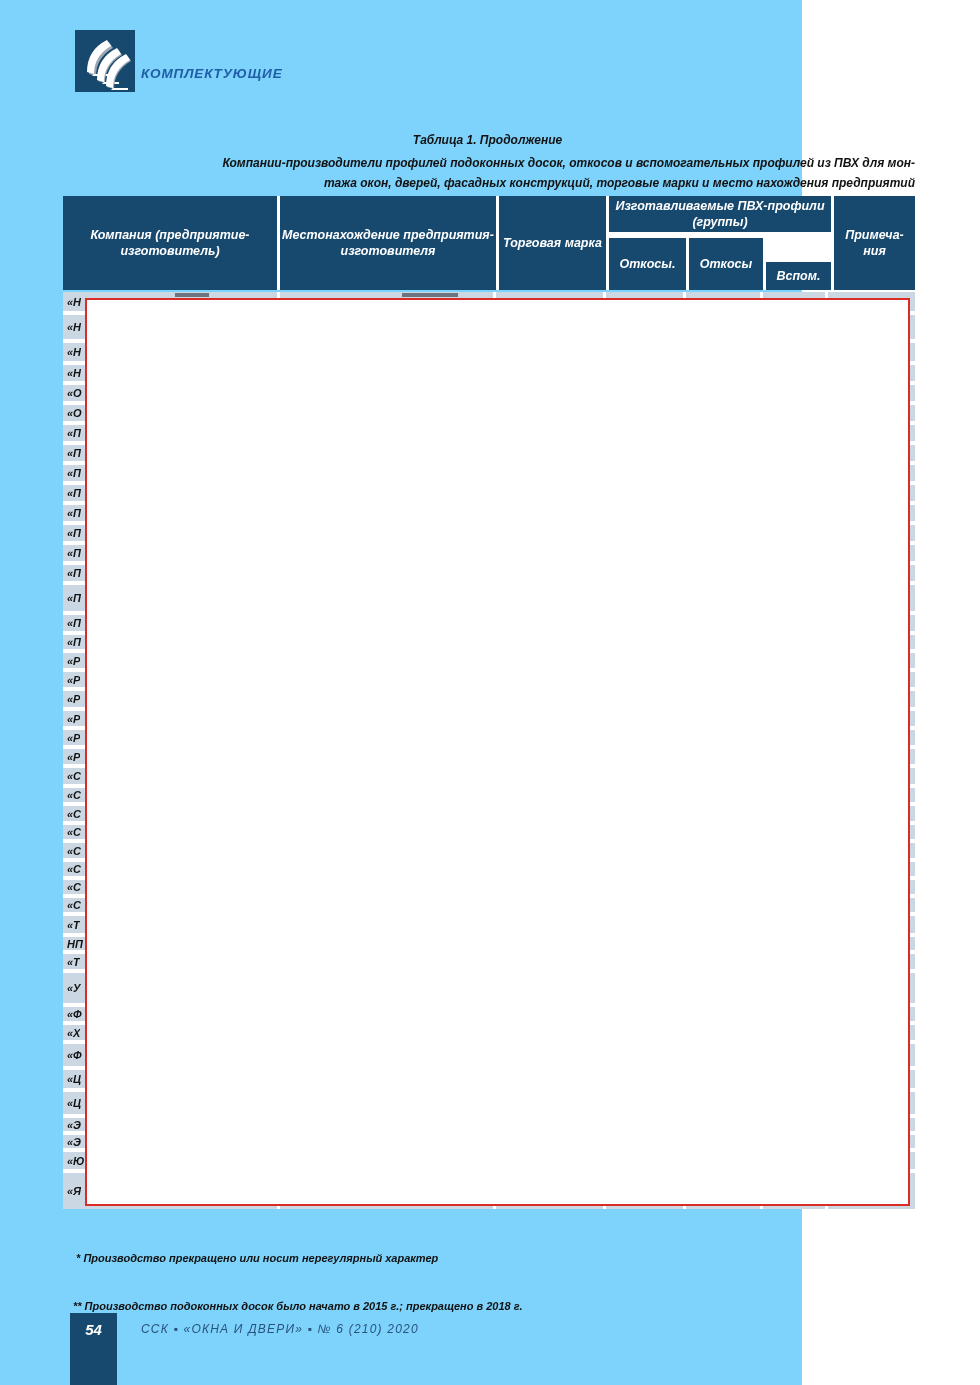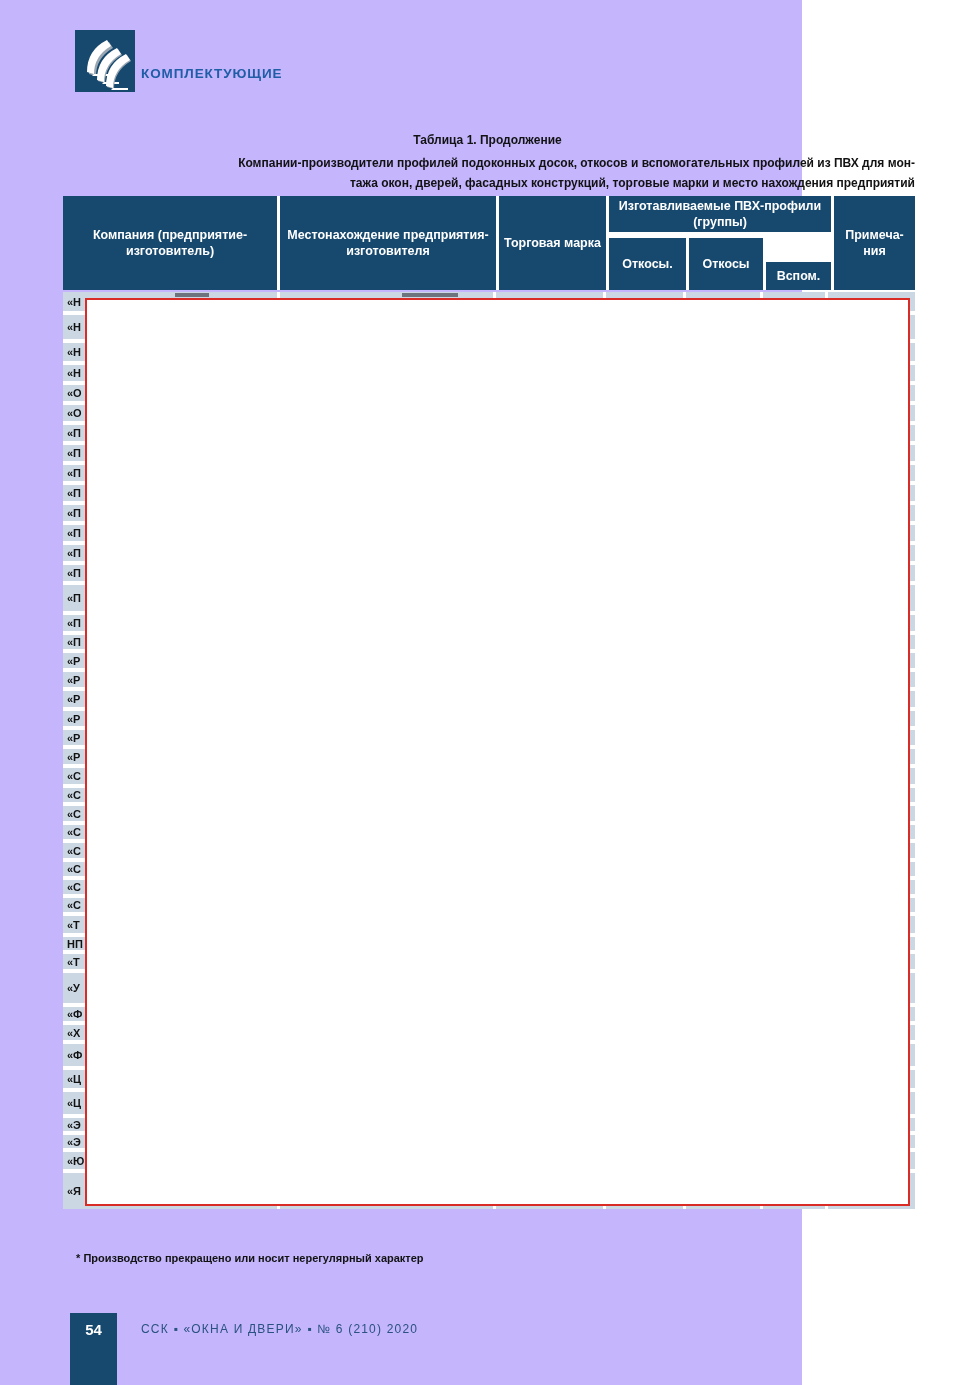--- a/index.html
+++ b/index.html
@@ -6,21 +6,21 @@
     --navy:#17496f;
     --row-blue:#cbd8e4;
     --red:#da2c26;
     --accent-blue:#1f5ea6;
     --footer-blue:#2a527e;
     --ink:#121212;
   }
   *{margin:0;padding:0;box-sizing:border-box;}
   html,body{width:980px;height:1385px;background:#ffffff;
     font-family:"Liberation Sans",sans-serif;overflow:hidden;}
-  #page{position:relative;width:802px;height:1385px;background:#c4b5fd;}
+  #page{position:relative;width:802px;height:1385px;background:#7dd3fc;font-style:italic;}
 
   
   #logo{position:absolute;left:75px;top:30px;width:60px;height:62px;background:var(--navy);}
   #section-label{position:absolute;left:141px;top:66px;font-size:13.5px;font-weight:bold;
     letter-spacing:0.9px;color:var(--accent-blue);}
 
   #caption{position:absolute;left:63px;top:133px;width:849px;text-align:center;
     font-size:12px;font-weight:bold;color:var(--ink);}
   #title{position:absolute;left:63px;top:153px;width:852px;text-align:right;
     font-size:12px;font-weight:bold;color:var(--ink);line-height:20px;}
@@ -247,20 +247,21 @@
       <div class="colsep" style="left:697px"></div>
       <div class="colsep" style="left:762px"></div>
       <div class="frag" style="left:112px;width:34px"></div>
       <div class="frag" style="left:339px;width:56px"></div>
       <div id="redaction-box"></div>
     </div>
   </div>
 
   <div id="footnotes">
     <div> * Производство прекращено или носит нерегулярный характер</div>
+    <div>** Производство подоконных досок было начато в 2015 г.; прекращено в 2018 г.</div>
   </div>
 
   <div id="page-num-box">
     <span id="page-num">54</span>
   </div>
   <div id="journal-line">ССК ▪ «ОКНА И ДВЕРИ» ▪ № 6 (210) 2020</div>
 
 </div>
 
 </body></html>

